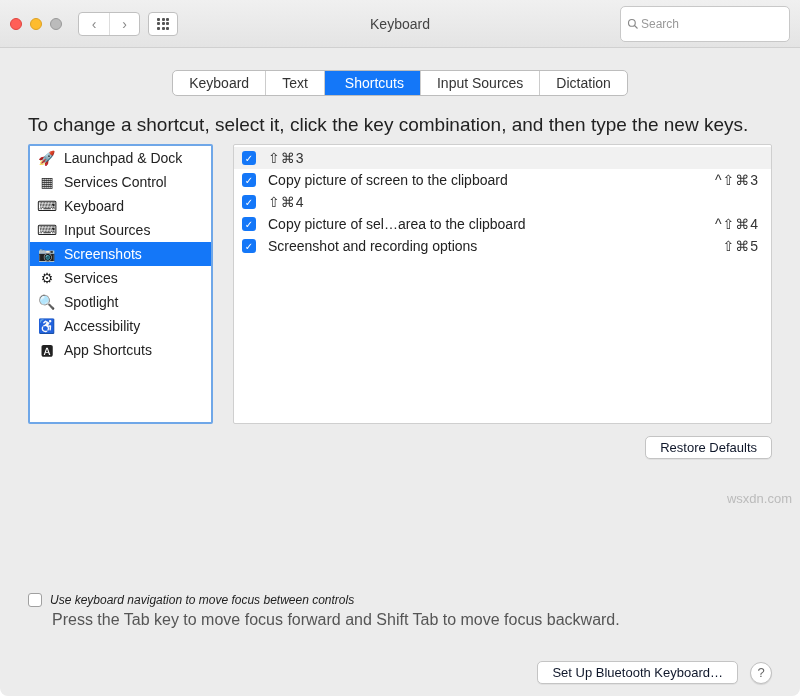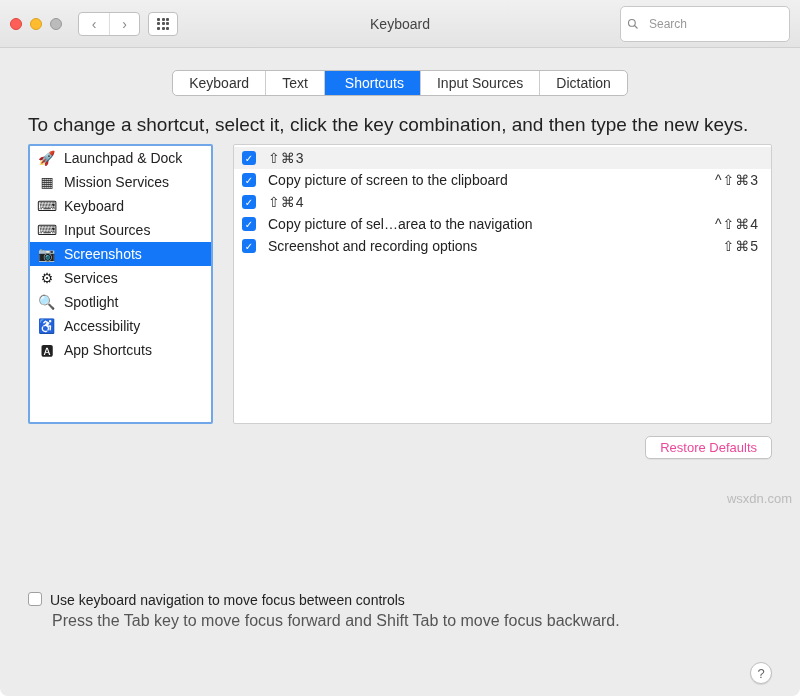--- a/index.html
+++ b/index.html
@@ -36,21 +36,21 @@
   .nav-btns { display: flex; border: 1px solid #c0c0c0; border-radius: 4px; background: #fff; overflow: hidden; height: 24px; }
   .nav-btn { width: 30px; display: flex; align-items: center; justify-content: center; color: #888; font-size: 14px; }
   .nav-btn + .nav-btn { border-left: 1px solid #ddd; }
   .grid-btn { width: 30px; height: 24px; margin-left: 8px; border: 1px solid #c0c0c0; border-radius: 4px; background: #fff; display: flex; align-items: center; justify-content: center; }
   .grid-dots { display: grid; grid-template-columns: repeat(3,3px); grid-template-rows: repeat(3,3px); gap: 1.5px; }
   .grid-dots span { background: #555; width: 3px; height: 3px; border-radius: 1px; }
   .win-title { position: absolute; left: 0; right: 0; text-align: center; font-size: 14px; color: #444; pointer-events: none; }
   .search {
     margin-left: auto; display: flex; align-items: center;
     background: #fff; border: 1px solid #c8c8c8; border-radius: 5px;
-    height: 36px; width: 170px; padding: 16px 6px; color: #999; gap: 10px;
+    height: 36px; width: 170px; padding: 16px 6px; color: #999; gap: 2px;
   }
   .search svg { width: 12px; height: 12px; fill: #888; }
   .search-text { font-size: 12px; }
   .content { flex: 1; display: flex; flex-direction: column; padding: 14px 28px 12px; }
   .tabs { display: flex; justify-content: center; margin: 8px 0 18px; }
   .tabrow { display: flex; border: 1px solid #bdbdbd; border-radius: 5px; overflow: hidden; background: #fff; font-size: 14px; }
   .tab { padding: 4px 16px; border-right: 1px solid #ccc; color: #333; }
   .tab:last-child { border-right: none; }
   .tab.active { background: #1477f8; color: #fff; padding-left: 20px; }
   .instructions { font-size: 19px; color: #222; margin-bottom: 8px; }
@@ -65,24 +65,24 @@
   .list {
     flex: 1; background: #fff; border: 1px solid #cfcfcf; border-radius: 2px;
     display: flex; flex-direction: column; padding-top: 2px;
   }
   .row { display: flex; align-items: center; padding: 3px 12px 3px 8px; font-size: 14px; gap: 12px; }
   .row.sel { background: #f1f1f1; }
   .chk { width: 14px; height: 14px; border-radius: 3px; background: #1477f8; display: flex; align-items: center; justify-content: center; color: #fff; font-size: 10px; flex-shrink: 0; }
   .row-label { flex: 1; color: #222; white-space: nowrap; overflow: hidden; text-overflow: ellipsis; }
   .shortcut { font-family: -apple-system, Arial; color: #333; font-size: 14px; letter-spacing: 1px; }
   .restore-row { display: flex; justify-content: flex-end; margin-top: 12px; }
-  .btn { background: #fff; border: 1px solid #c4c4c4; border-radius: 5px; padding: 3px 14px; font-size: 13px; color: #ec4899; box-shadow: 0 1px 0 rgba(0,0,0,0.05); }
+  .btn { background: #fff; border: 1px solid #c4c4c4; border-radius: 5px; padding: 3px 14px; font-size: 13px; color: #0f172a; box-shadow: 0 1px 0 rgba(0,0,0,0.05); }
   .spacer { flex: 1; }
   .kbdnav { margin-top: 40px; }
-  .kbdnav-row { display: flex; gap: 8px; font-size: 14px; color: #222; margin-bottom: 4px; }
+  .kbdnav-row { display: flex; gap: 8px; font-size: 12px; color: #222; margin-bottom: 4px; font-style: italic; }
   .box { width: 14px; height: 14px; border: 1px solid #a0a0a0; border-radius: 3px; background: #fff; }
   .hint { font-size: 16px; color: #555; margin-left: 24px; }
   .footer { display: flex; justify-content: flex-end; align-items: center; gap: 12px; margin-top: 32px; }
   .help-btn { width: 22px; height: 22px; border-radius: 50%; border: 1px solid #c0c0c0; background: #fff; display: flex; align-items: center; justify-content: center; color: #666; font-size: 13px; box-shadow: 0 1px 1px rgba(0,0,0,0.1); }
   .watermark { position: absolute; right: 8px; bottom: 190px; font-size: 13px; color: #bbb; }
 </style>
 </head>
 <body>
 
 <div class="window">
@@ -134,21 +134,21 @@
     <div class="instructions">To change a shortcut, select it, click the key combination, and then type the new keys.</div>
 
     <div class="panes">
       <div class="sidebar">
         <div class="side-item">
             <span class="side-icon">🚀</span>
             <span>Launchpad &amp; Dock</span>
           </div>
         <div class="side-item">
             <span class="side-icon">▦</span>
-            <span>Mission Services</span>
+            <span>Services Control</span>
           </div>
         <div class="side-item">
             <span class="side-icon">⌨</span>
             <span>Keyboard</span>
           </div>
         <div class="side-item">
             <span class="side-icon">⌨</span>
             <span>Input Sources</span>
           </div>
         <div class="side-item selected">
@@ -182,21 +182,21 @@
           <div class="chk">✓</div>
           <div class="row-label">Copy picture of screen to the clipboard</div>
           <div class="shortcut">^⇧⌘3</div>
         </div>
         <div class="row">
           <div class="chk">✓</div>
           <div class="shortcut">⇧⌘4</div>
         </div>
         <div class="row">
           <div class="chk">✓</div>
-          <div class="row-label">Copy picture of sel…area to the navigation</div>
+          <div class="row-label">Copy picture of sel…area to the clipboard</div>
           <div class="shortcut">^⇧⌘4</div>
         </div>
         <div class="row">
           <div class="chk">✓</div>
           <div class="row-label">Screenshot and recording options</div>
           <div class="shortcut">⇧⌘5</div>
         </div>
       </div>
     </div>
 
@@ -210,16 +210,17 @@
 
     <div class="kbdnav">
       <div class="kbdnav-row">
         <div class="box"></div>
         <span>Use keyboard navigation to move focus between controls</span>
       </div>
       <div class="hint">Press the Tab key to move focus forward and Shift Tab to move focus backward.</div>
     </div>
 
     <div class="footer">
+      <button class="btn">Set Up Bluetooth Keyboard…</button>
       <div class="help-btn">?</div>
     </div>
   </div>
 </div>
 
 </body></html>

